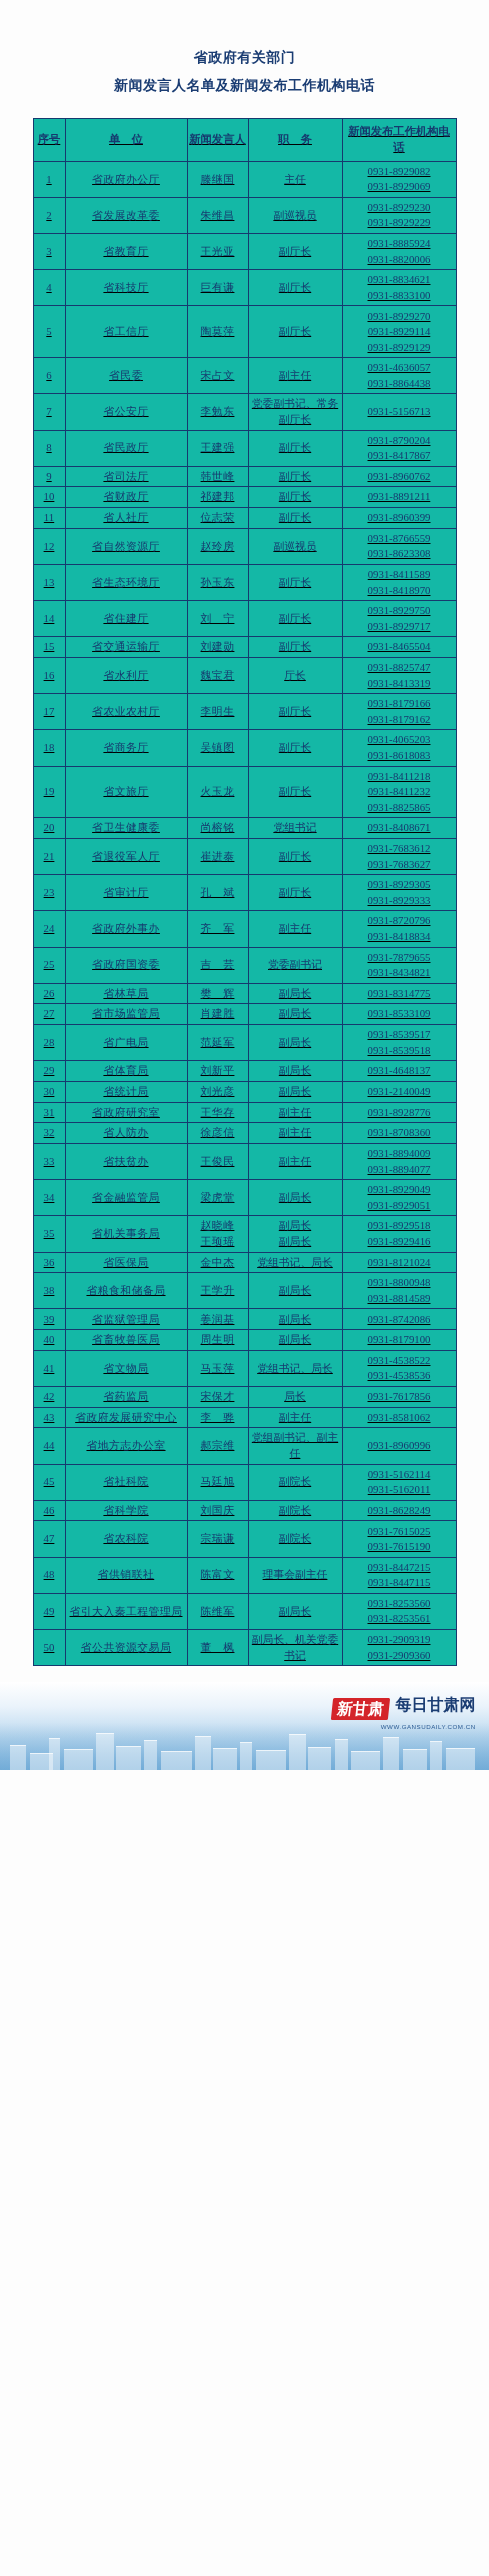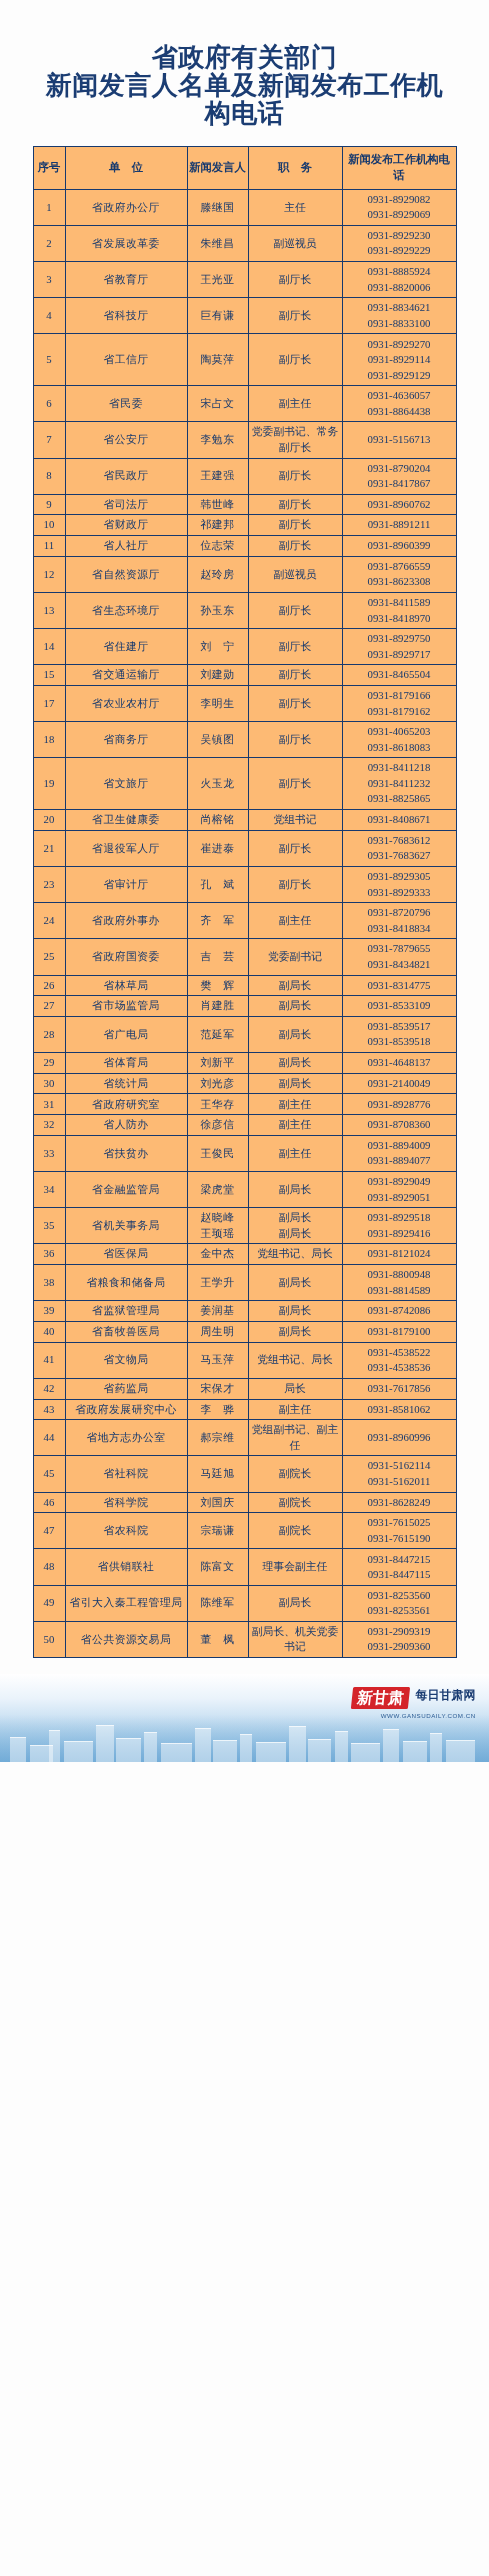--- a/index.html
+++ b/index.html
@@ -20,31 +20,32 @@
   }
   .title-block{
     width:422px;
     margin-top:44px;
     text-align:center;
     color:#16396e;
   }
   .title-line{
     font-family:"Liberation Serif", serif;
     font-weight:bold;
-    font-size:26px;
+    font-size:14px;
     line-height:28px;
     letter-spacing:0.5px;
     color:#1b3d73;
   }
   table.main{
     width:422px;
     margin-top:17.5px;
     border-collapse:collapse;
     table-layout:fixed;
-    background:#fdba74;
+    background:#14b8a6;
+    text-decoration:underline;
   }
   table.main th, table.main td{
     border:0.5px solid #16396e;
     color:#16396e;
     font-family:"Liberation Serif", serif;
     text-align:center;
     vertical-align:middle;
     padding:2.1px 1px;
   }
   table.main th{
@@ -110,21 +111,21 @@
     padding:1.5px 5.2px 2.6px 5.2px;
     border-radius:1.5px;
     transform:skewX(-6deg);
   }
   .brand .cn{
     display:inline-block;
     margin-left:4.1px;
     color:#1b3d73;
     font-family:"Liberation Serif", serif;
     font-weight:bold;
-    font-size:12px;
+    font-size:16px;
     vertical-align:3.1px;
   }
   .brand .url{
     margin-top:3.6px;
     color:#2a5a92;
     font-size:6.2px;
     letter-spacing:0.5px;
   }
 </style>
 </head>
@@ -292,20 +293,30 @@
             <span class="tl">0931-8929717</span>
           </td>
         </tr>
         <tr>
           <td class="idx">15</td>
           <td class="org">省交通运输厅</td>
           <td class="name">刘建勋</td>
           <td class="post">副厅长</td>
           <td class="tel">
             <span class="tl">0931-8465504</span>
+          </td>
+        </tr>
+        <tr>
+          <td class="idx">16</td>
+          <td class="org">省水利厅</td>
+          <td class="name">魏宝君</td>
+          <td class="post">厅长</td>
+          <td class="tel">
+            <span class="tl">0931-8825747</span>
+            <span class="tl">0931-8413319</span>
           </td>
         </tr>
         <tr>
           <td class="idx">17</td>
           <td class="org">省农业农村厅</td>
           <td class="name">李明生</td>
           <td class="post">副厅长</td>
           <td class="tel">
             <span class="tl">0931-8179166</span>
             <span class="tl">0931-8179162</span>

